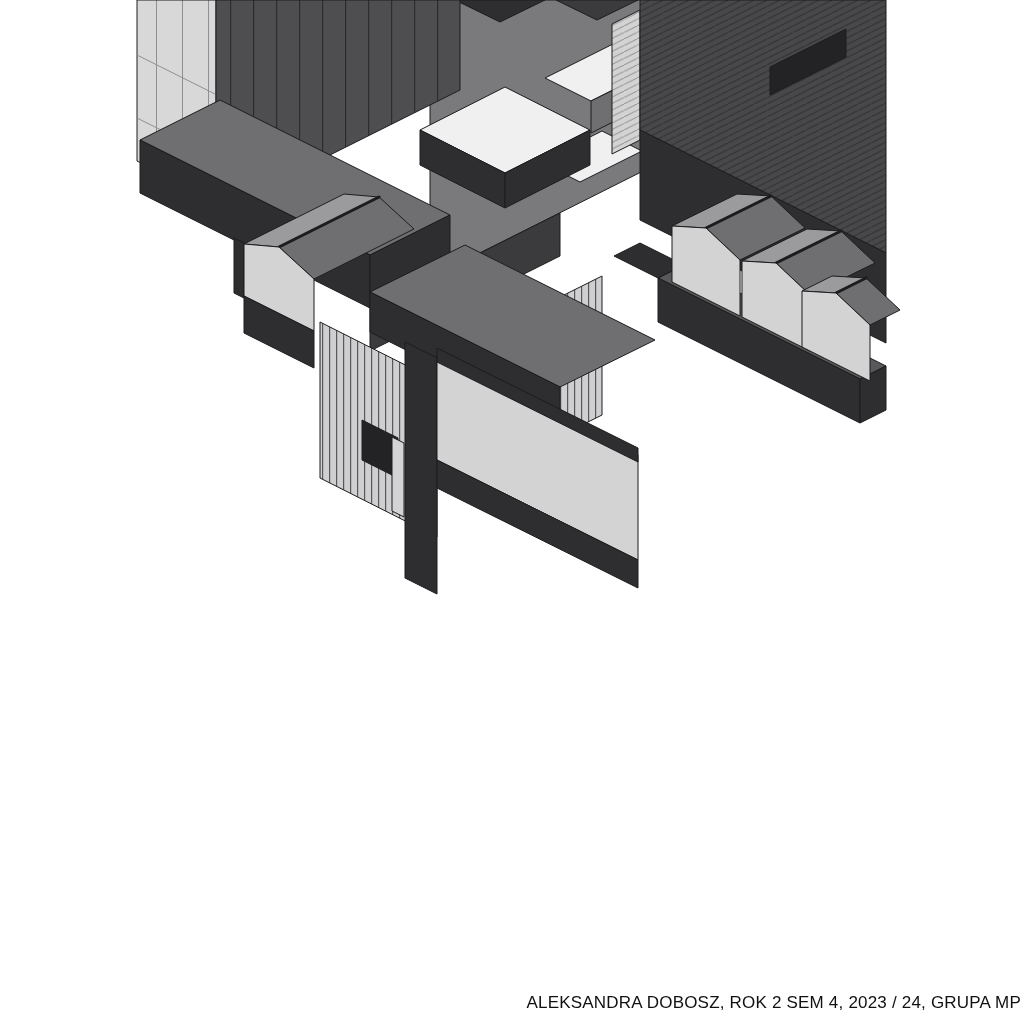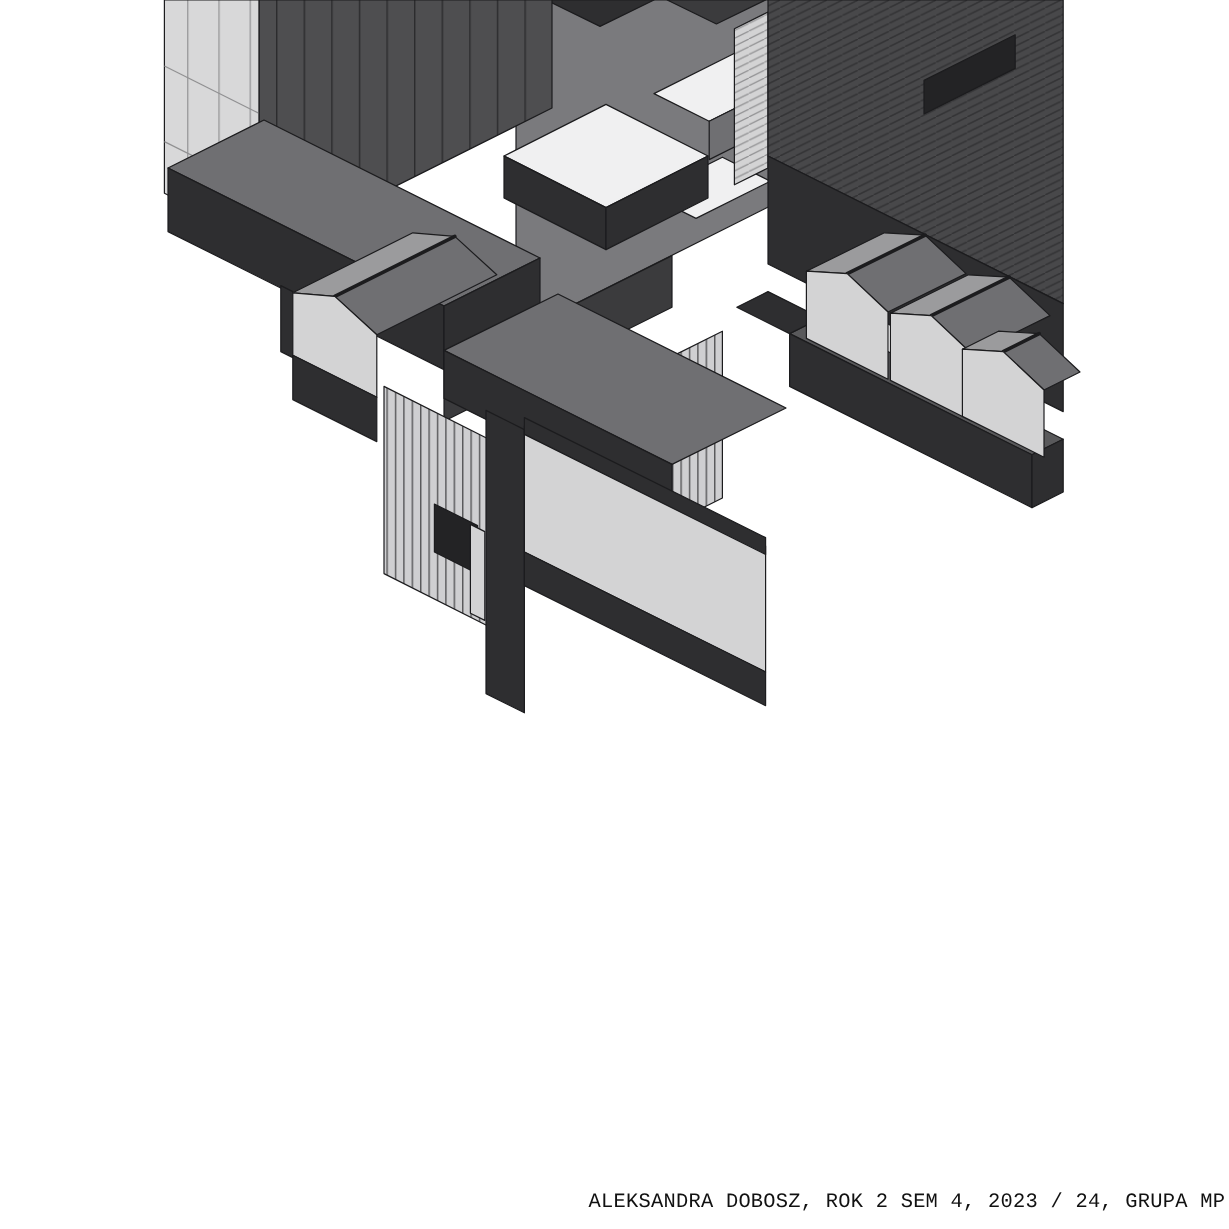--- a/index.html
+++ b/index.html
@@ -4,21 +4,21 @@
 <style>
   :root{
     --c-paper:#ffffff; --c-ink:#1c1c1e; --c-inkdark:#232325; --c-darkwall:#2e2e30;
     --c-darkwall2:#3b3b3d; --c-darkroof:#48484a; --c-hatchline:#343436; --c-floorgray:#59595b;
     --c-midroof:#6f6f72; --c-midwall:#7a7a7d; --c-slope:#9b9b9d; --c-lightwall:#d3d3d4;
     --c-facadelight:#d8d8d9; --c-facadeline:#909092; --c-slatbg:#cfcfd1; --c-slatline:#58585a;
     --c-vertroofbg:#4e4e50; --c-roofline:#2c2c2e; --c-floorwhite:#f0f0f1; --c-captiontext:#111111;
   }
   html,body{margin:0;padding:0;background:var(--c-paper);}
   .stage{position:relative;width:1024px;height:1024px;background:var(--c-paper);overflow:hidden;
-         font-family:Liberation Mono, monospace;}
+         font-family:Liberation Sans, sans-serif;}
   .stage svg{position:absolute;left:0;top:0;}
   .caption{position:absolute;right:3px;top:993px;font-size:17px;line-height:20px;
            color:var(--c-captiontext);white-space:nowrap;letter-spacing:0.2px;}
   .s{stroke:var(--c-ink);stroke-width:1;stroke-linejoin:round;}
   .ridge{stroke:var(--c-ink);stroke-width:3;stroke-linecap:round;}
   .joint{stroke:var(--c-facadeline);stroke-width:1;}
   .f-darkwall{fill:var(--c-darkwall);} .f-darkwall2{fill:var(--c-darkwall2);}
   .f-inkdark{fill:var(--c-inkdark);}   .f-floorgray{fill:var(--c-floorgray);}
   .f-midroof{fill:var(--c-midroof);}   .f-midwall{fill:var(--c-midwall);}
   .f-slope{fill:var(--c-slope);}       .f-lightwall{fill:var(--c-lightwall);}

